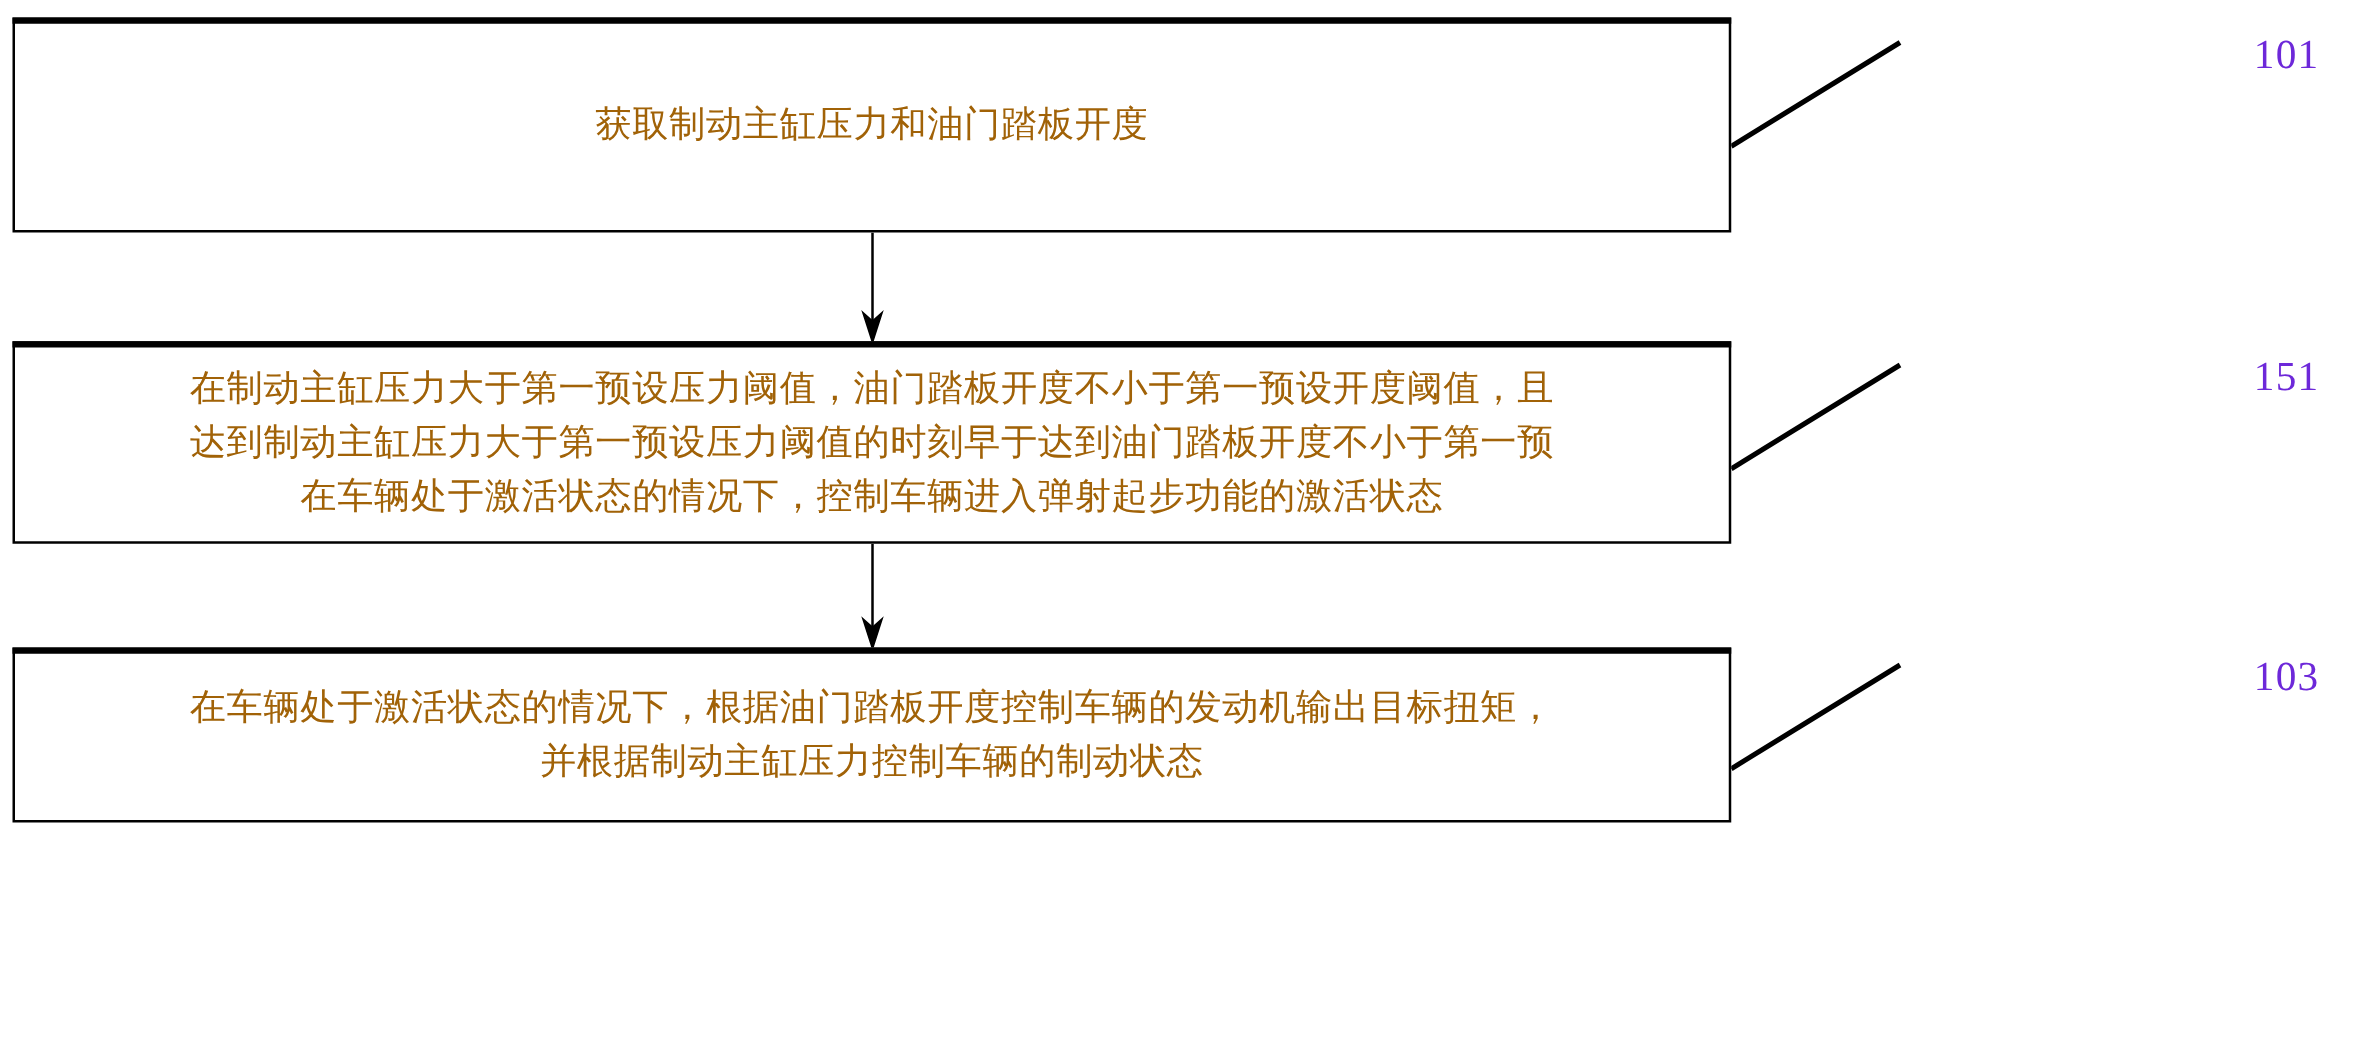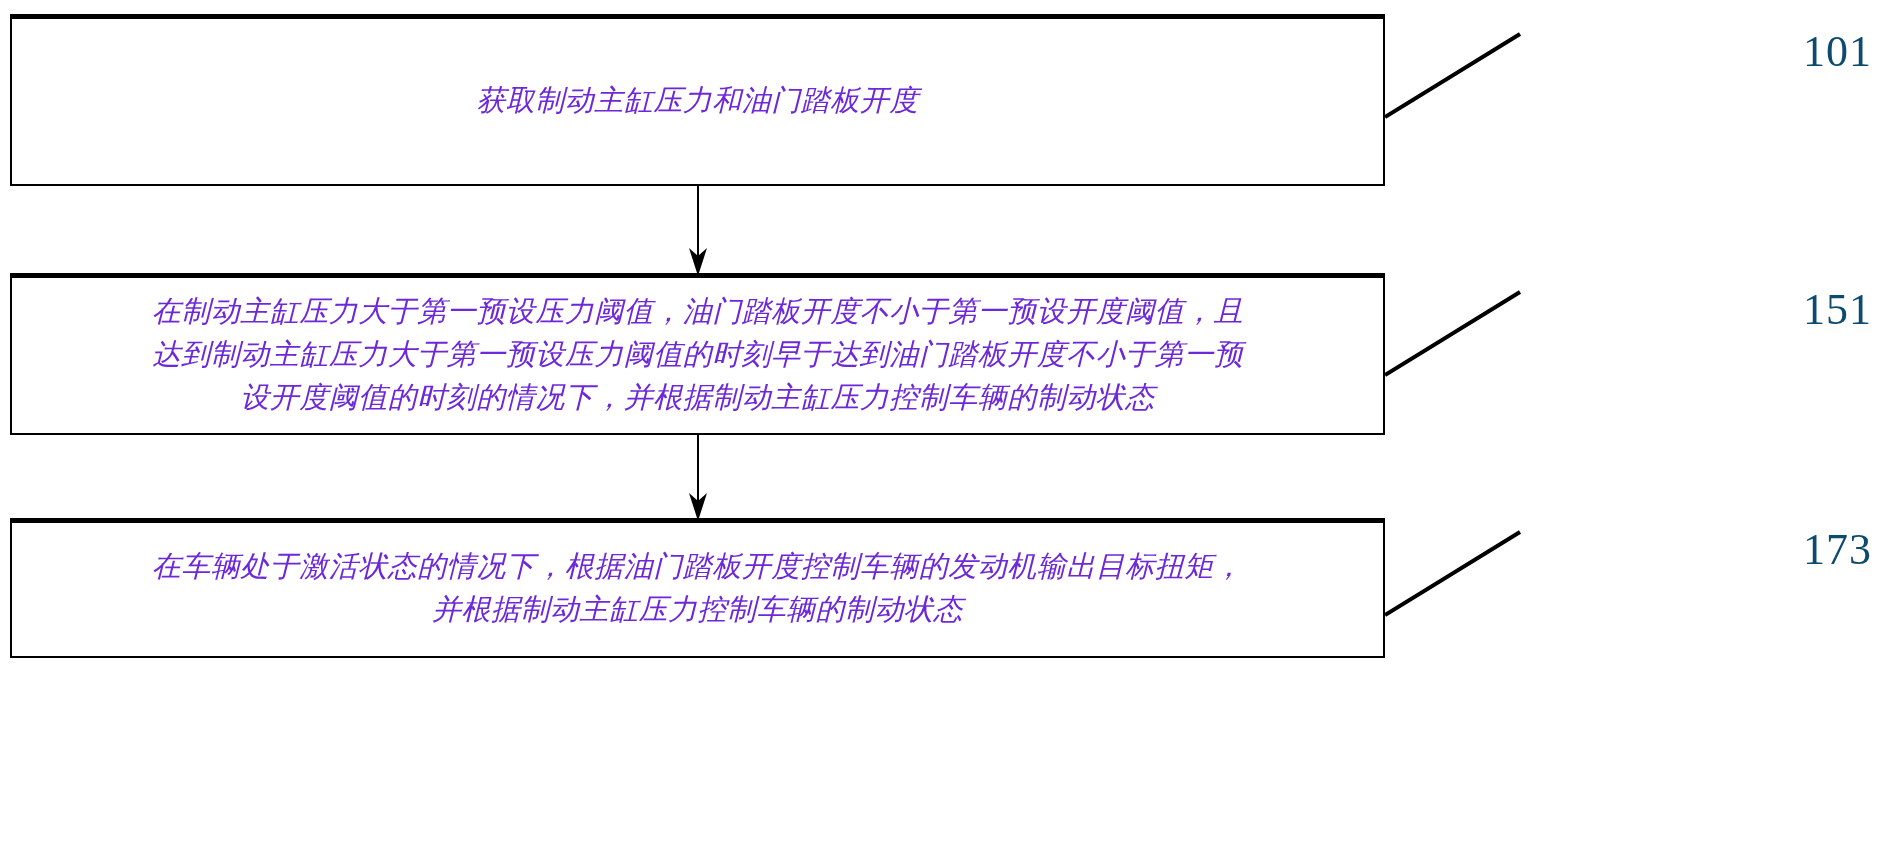--- a/index.html
+++ b/index.html
@@ -38,25 +38,24 @@
     right: -2px;
     top: -2px;
     height: 5px;
     background: #000000;
   }
   .fc-box-text {
     width: 94%;
     text-align: center;
     font-size: 29px;
     line-height: 43px;
-    color: #6d28d9;
+    color: #a16207;
     letter-spacing: 0.5px;
     white-space: pre-line;
     font-family: "Liberation Serif", "DejaVu Serif", serif;
-    font-style: italic;
   }
 
   #box-101 { left: 10px;  top: 14px;  width: 1375px; height: 172px; }
   #box-102 { left: 10px;  top: 273px; width: 1375px; height: 162px; }
   #box-103 { left: 10px;  top: 518px; width: 1375px; height: 140px; }
 
   
   .connector {
     position: absolute;
     left: 686px;
@@ -66,22 +65,22 @@
   #connector-2 { top: 435px; height: 86px; }
   .connector svg { display: block; }
 
   
   .ref-group {
     position: absolute;
   }
   .ref-label {
     position: absolute;
     font-family: "Liberation Serif", "DejaVu Serif", serif;
-    font-size: 44px;
-    color: #0c4a6e;
+    font-size: 33px;
+    color: #6d28d9;
     letter-spacing: 1px;
     white-space: nowrap;
   }
   .leader { position: absolute; }
   .leader svg { display: block; }
 
   #ref-101 { left: 1385px; top: 14px;  width: 505px; height: 110px; }
   #ref-101 .ref-label { left: 418px; top: 12px; }
   #ref-102 { left: 1385px; top: 272px; width: 505px; height: 110px; }
   #ref-102 .ref-label { left: 418px; top: 12px; }
@@ -109,21 +108,21 @@
   <div class="connector" id="connector-1">
     <svg width="24" height="90" viewBox="0 0 24 90">
       <line x1="12" y1="0" x2="12" y2="74" stroke="#000000" stroke-width="2"></line>
       <polygon points="12,90 3,62 12,70 21,62" fill="#000000"></polygon>
     </svg>
   </div>
 
   <div class="fc-box" id="box-102">
     <div class="fc-box-text">在制动主缸压力大于第一预设压力阈值，油门踏板开度不小于第一预设开度阈值，且
 达到制动主缸压力大于第一预设压力阈值的时刻早于达到油门踏板开度不小于第一预
-设开度阈值的时刻的情况下，并根据制动主缸压力控制车辆的制动状态</div>
+在车辆处于激活状态的情况下，控制车辆进入弹射起步功能的激活状态</div>
   </div>
 
   <div class="ref-group" id="ref-102">
     <span class="ref-label">151</span>
     <span class="leader">
       <svg width="200" height="110" viewBox="0 0 200 110">
         <line x1="0" y1="103" x2="135" y2="20" stroke="#000000" stroke-width="4"></line>
       </svg>
     </span>
   </div>
@@ -134,21 +133,21 @@
       <polygon points="12,86 3,58 12,66 21,58" fill="#000000"></polygon>
     </svg>
   </div>
 
   <div class="fc-box" id="box-103">
     <div class="fc-box-text">在车辆处于激活状态的情况下，根据油门踏板开度控制车辆的发动机输出目标扭矩，
 并根据制动主缸压力控制车辆的制动状态</div>
   </div>
 
   <div class="ref-group" id="ref-103">
-    <span class="ref-label">173</span>
+    <span class="ref-label">103</span>
     <span class="leader">
       <svg width="200" height="110" viewBox="0 0 200 110">
         <line x1="0" y1="103" x2="135" y2="20" stroke="#000000" stroke-width="4"></line>
       </svg>
     </span>
   </div>
 
 </div>
 
 </body></html>

